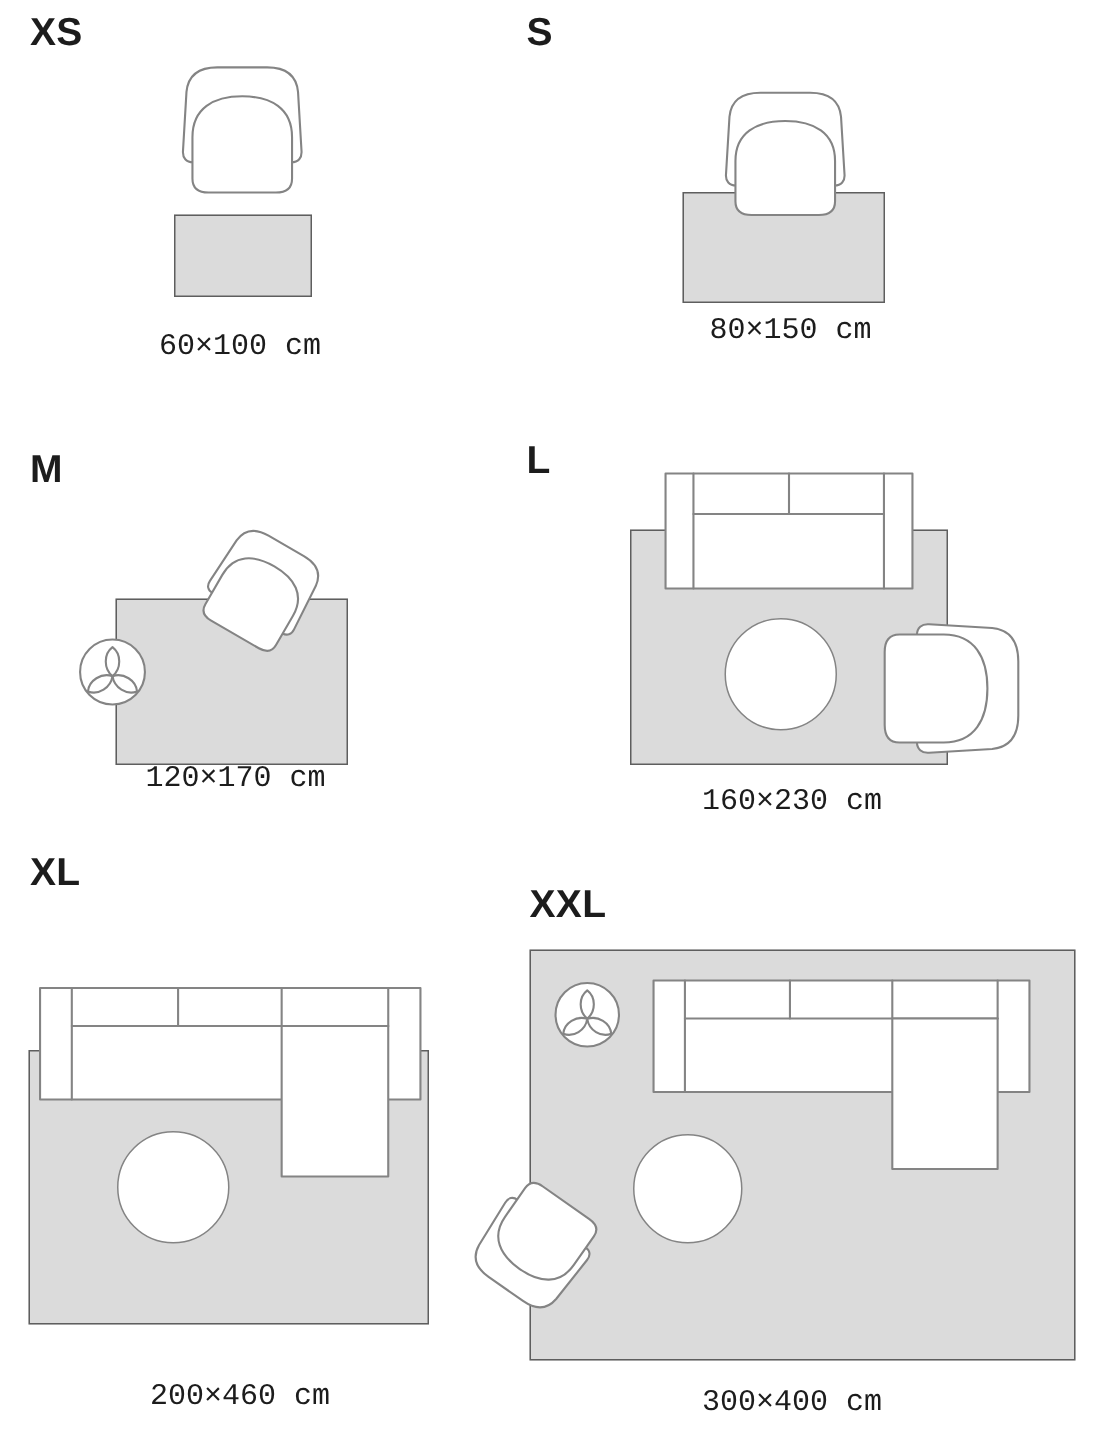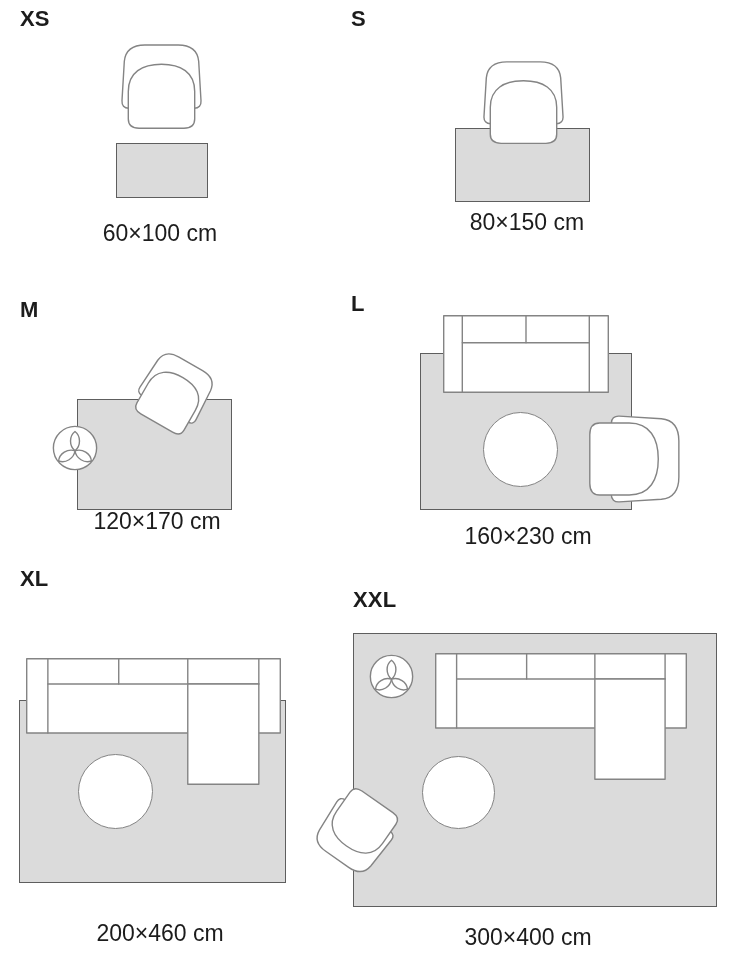--- a/index.html
+++ b/index.html
@@ -9,26 +9,26 @@
     --furniture-stroke:#848484;
     --text:#1c1c1c;
   }
   html,body{margin:0;padding:0;background:#f4f4f4;}
   .canvas{
     position:relative;width:730px;height:960px;margin:0 auto;
     background:var(--background);overflow:hidden;
     font-family:"Liberation Sans", sans-serif;color:var(--text);
   }
   .size-label{
-    position:absolute;font-size:22px;font-weight:700;line-height:1;
+    position:absolute;font-size:26px;font-weight:700;line-height:1;
     letter-spacing:.2px;color:var(--text);
   }
   .dim-label{
-    position:absolute;font-size:23px;font-weight:400;line-height:1;
-    transform:translateX(-50%);white-space:nowrap;color:var(--text);
+    position:absolute;font-size:20px;font-weight:400;line-height:1;
+    transform:translateX(-50%);white-space:nowrap;color:var(--text);font-family:Liberation Mono, monospace;
   }
   .rug{
     position:absolute;box-sizing:border-box;
     background:var(--rug-fill);border:1.5px solid var(--rug-border);
   }
   .furn-item{position:absolute;overflow:visible;}
   .fs{
     fill:#ffffff;stroke:var(--furniture-stroke);stroke-width:1.4;
     vector-effect:non-scaling-stroke;stroke-linejoin:round;stroke-linecap:round;
   }

